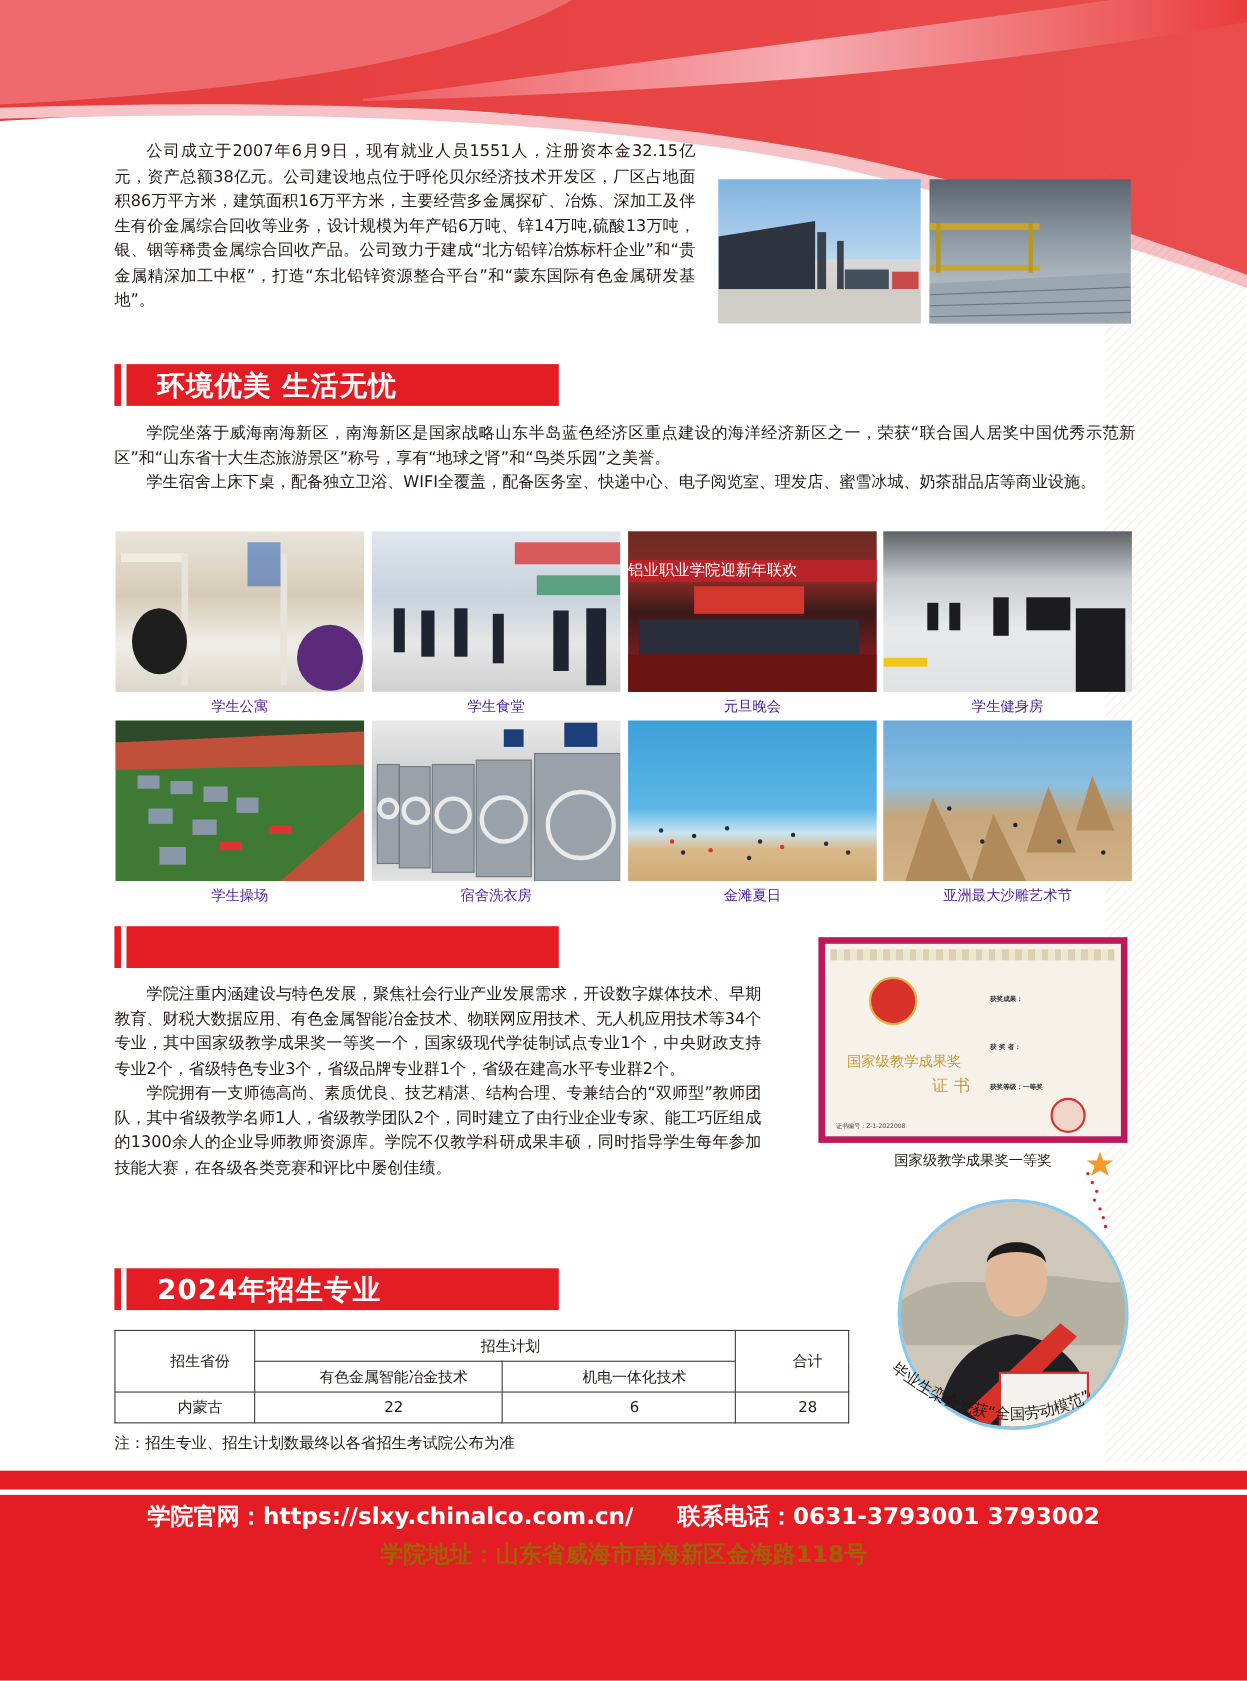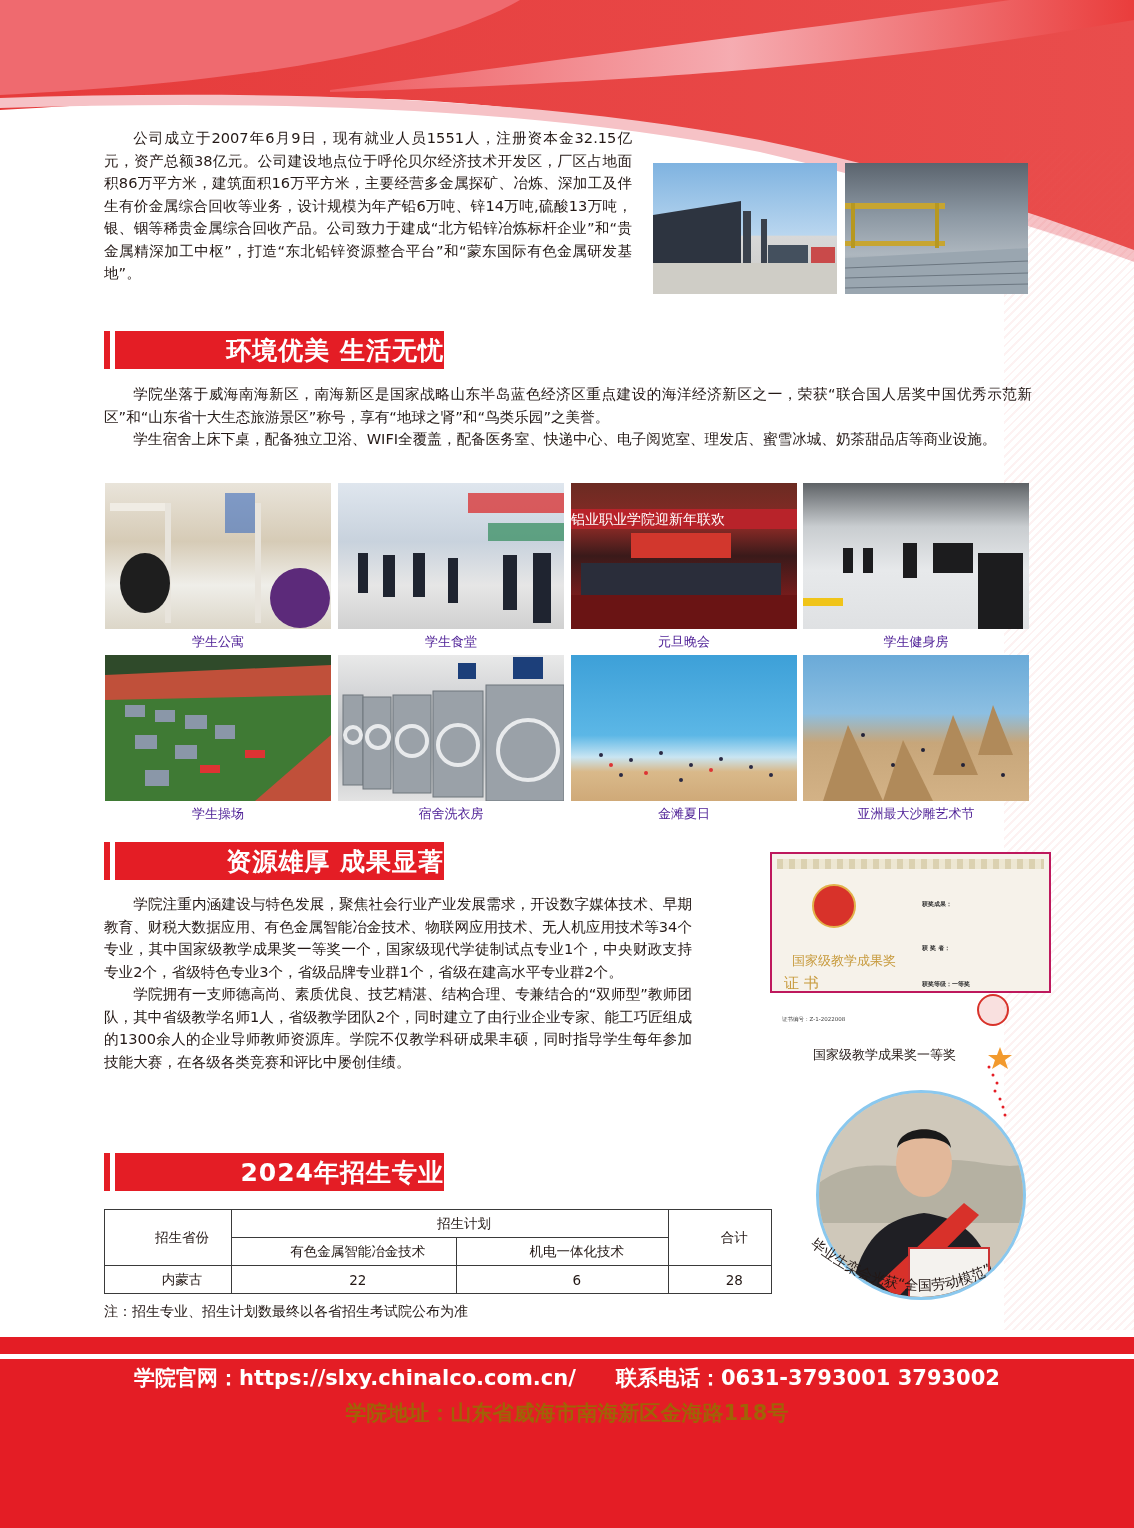--- a/index.html
+++ b/index.html
@@ -12,41 +12,41 @@
 
   
   .hatch { position: absolute; right: 0; top: 150px; width: 130px; height: 1180px;
     background: repeating-linear-gradient(135deg, rgba(230,90,90,0.08) 0 2px, transparent 2px 6px); }
 
   .para { position: absolute; font-size: 14.6px; line-height: 22.5px; text-align: justify; color: #231815; }
   .para p { text-indent: 2em; }
 
   .photo { position: absolute; overflow: hidden; }
 
-  .sec-head { position: absolute; left: 104px; height: 38px; width: 340px; background: #e41d25;
-    display: flex; align-items: center; justify-content: space-between; }
+  .sec-head { position: absolute; left: 104px; height: 38px; width: 404px; background: #e41d25;
+    display: flex; align-items: center; }
   .sec-head .bar { width: 5px; height: 100%; background: #ffffff; margin-left: 6px; }
   .sec-head span { color: #ffffff; font-weight: bold; font-size: 25px; margin-left: 28px; letter-spacing: 1px; }
 
   .caption { position: absolute; font-size: 13px; text-align: center; color: #4c1d95; }
 
   .grid-photo { position: absolute; width: 226px; height: 146px; overflow: hidden; }
 
   table.enroll { position: absolute; left: 104px; top: 1209px; width: 668px; border-collapse: collapse; font-size: 13.5px; }
   table.enroll td { border: 1px solid #3a3a3a; text-align: center; height: 28px; color: #231815; padding-left: 28px; }
 
   .note { position: absolute; left: 104px; top: 1303px; font-size: 14px; color: #231815; }
 
   .footer-band { position: absolute; left: 0; top: 1337px; width: 1134px; height: 191px; background: #e41d25; }
   .footer-stripe { position: absolute; left: 0; top: 1354px; width: 1134px; height: 5px; background: #ffffff; }
   .footer-line1 { position: absolute; left: 0; top: 1364px; width: 1134px; text-align: center; color: #ffffff; font-weight: bold; font-size: 21px; }
   .footer-line1 .gap { display: inline-block; width: 40px; }
   .footer-line2 { position: absolute; left: 0; top: 1399px; width: 1134px; text-align: center; color: #a16207; font-weight: bold; font-size: 21px; }
 
-  .cert { position: absolute; left: 744px; top: 852px; width: 281px; height: 141px; border: 2px solid #be185d; background: #f6f2ea; margin-left: 26px; }
+  .cert { position: absolute; left: 744px; top: 852px; width: 281px; height: 187px; border: 6px solid #be185d; background: #f6f2ea; }
   .cert-caption { position: absolute; left: 744px; top: 1046px; width: 281px; text-align: center; font-size: 13px; }
 
   .portrait { position: absolute; left: 816px; top: 1090px; width: 210px; height: 210px; border-radius: 50%; overflow: hidden;
     border: 3px solid #8ac8ee; background: #d9d3c6; }
   .portrait-caption { position: absolute; left: 790px; top: 1225px; width: 260px; height: 90px; }
 </style>
 </head>
 <body>
 
 <div class="header-swoosh">
@@ -241,33 +241,32 @@
     </svg>
 </div>
 
 <div class="caption" style="left:105px; top:805px; width:226px;">学生操场</div>
 <div class="caption" style="left:338px; top:805px; width:226px;">宿舍洗衣房</div>
 <div class="caption" style="left:571px; top:805px; width:226px;font-family:Liberation Serif, serif;">金滩夏日</div>
 <div class="caption" style="left:803px; top:805px; width:226px;">亚洲最大沙雕艺术节</div>
 
 <div class="sec-head" style="top:842px;">
   <div class="bar"></div>
-  <span>资源雄厚  成果显著</span>
 </div>
 
 <div class="para" style="left:104px; top:893px; width:588px;">
   <p>学院注重内涵建设与特色发展，聚焦社会行业产业发展需求，开设数字媒体技术、早期教育、财税大数据应用、有色金属智能冶金技术、物联网应用技术、无人机应用技术等34个专业，其中国家级教学成果奖一等奖一个，国家级现代学徒制试点专业1个，中央财政支持专业2个，省级特色专业3个，省级品牌专业群1个，省级在建高水平专业群2个。</p>
   <p>学院拥有一支师德高尚、素质优良、技艺精湛、结构合理、专兼结合的“双师型”教师团队，其中省级教学名师1人，省级教学团队2个，同时建立了由行业企业专家、能工巧匠组成的1300余人的企业导师教师资源库。学院不仅教学科研成果丰硕，同时指导学生每年参加技能大赛，在各级各类竞赛和评比中屡创佳绩。</p>
 </div>
 
 <div class="cert">
   <div style="position:absolute; left:5px; top:5px; right:5px; height:10px; background:repeating-linear-gradient(90deg,#c9bb8a 0 6px,#e7dfc2 6px 12px); opacity:0.6;"></div>
   <div style="position:absolute; left:40px; top:30px; width:44px; height:44px; border-radius:50%; background:#d8322a; border:2px solid #e2b24a;"></div>
   <div style="position:absolute; left:12px; top:98px; width:120px; text-align:center; color:#c79a3c; font-family:'DejaVu Serif', serif; font-size:13px;">国家级教学成果奖</div>
-  <div style="position:absolute; left:12px; top:120px; width:120px; text-align:left; color:#c79a3c; font-family:'DejaVu Serif', serif; font-size:15px;">证  书</div>
+  <div style="position:absolute; left:12px; top:120px; width:120px; text-align:right; color:#c79a3c; font-family:'DejaVu Serif', serif; font-size:15px;">证  书</div>
   <div style="position:absolute; left:10px; top:162px; font-size:5.5px; color:#444;">证书编号：Z-1-2022008</div>
   <div style="position:absolute; left:150px; top:46px; font-size:6px; color:#333; font-weight:bold;">获奖成果：</div>
   <div style="position:absolute; left:150px; top:90px; font-size:6px; color:#333; font-weight:bold;">获 奖 者：</div>
   <div style="position:absolute; left:150px; top:126px; font-size:6px; color:#333; font-weight:bold;">获奖等级：一等奖</div>
   <div style="position:absolute; left:205px; top:140px; width:32px; height:32px; border-radius:50%; border:2px solid #d8322a; background:rgba(216,50,42,0.15);"></div>
 </div>
 <div class="cert-caption">国家级教学成果奖一等奖</div>
 
 <svg style="position:absolute; left:985px; top:1045px;" width="30" height="80">
   <polygon points="15,2 18,10 27,10 20,15 23,24 15,19 7,24 10,15 3,10 12,10" fill="#f29a2e"></polygon>

